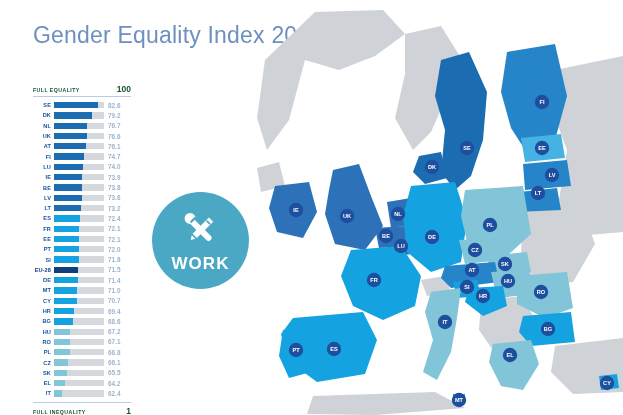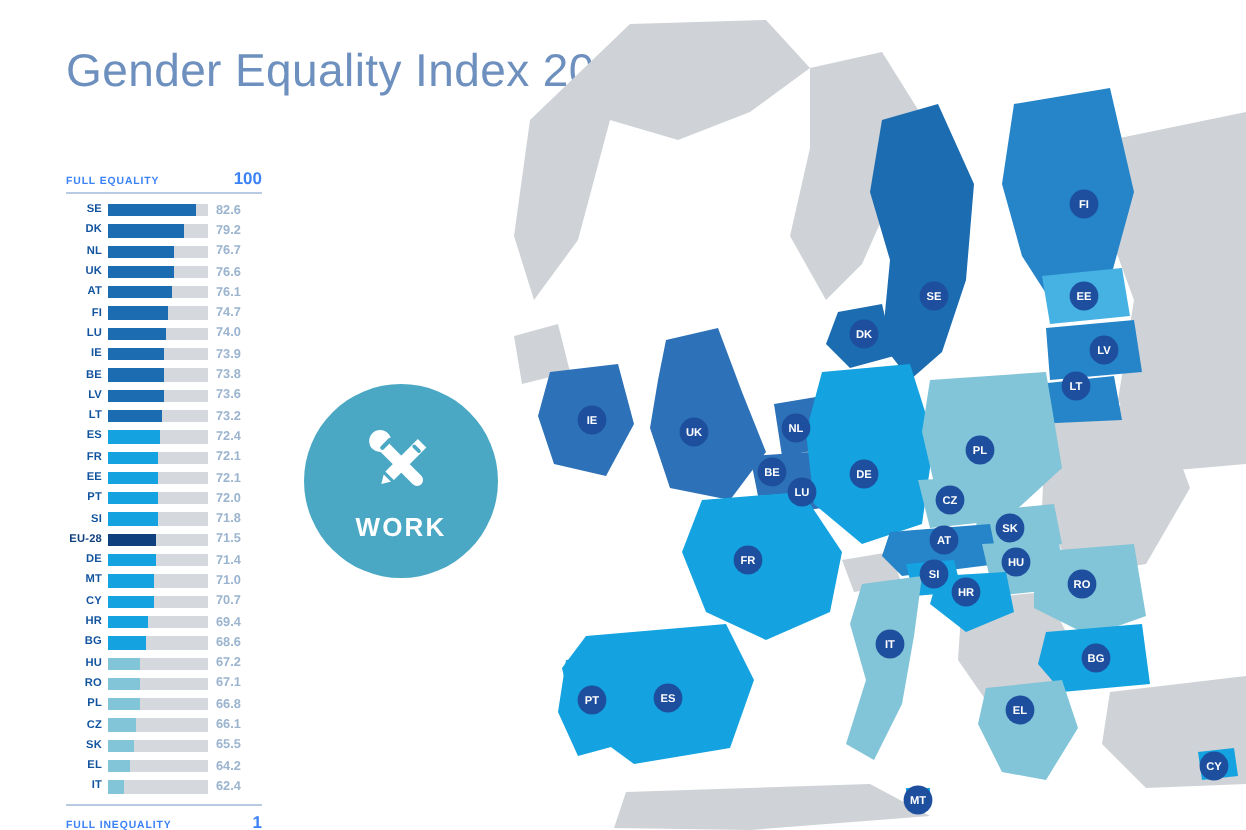--- a/index.html
+++ b/index.html
@@ -19,21 +19,21 @@
   }
   #subtitle {
     font-size: 17px; font-weight: 700; color: #12539e;
     letter-spacing: .1px; line-height: 21px; margin-top: 1px; white-space: nowrap;
   }
 
   
   #ranking { position: absolute; left: 33px; top: 84px; width: 98px; }
   .scale-row {
     display: flex; align-items: baseline; justify-content: space-between;
-    color: #3b82f6; padding: 0 0 2px 0;
+    color: #14532d; padding: 0 0 2px 0;
   }
   .scale-label { font-size: 5.2px; font-weight: 700; letter-spacing: .45px; }
   .scale-value { font-size: 8.5px; font-weight: 700; }
   .scale-rule { height: 1px; background: #b9cbe2; }
   #rows { margin-top: 3px; }
   #footer-rule { height: 1px; background: #b9cbe2; margin-top: 3px; }
   #footer-row { margin-top: 3px; }
 
   .row {
     display: flex; align-items: center; height: 10.3px;
@@ -57,21 +57,21 @@
   
   #badge {
     position: absolute; left: 152px; top: 192px;
     width: 97px; height: 97px; border-radius: 50%;
     background: #4aa8c4;
     display: flex; flex-direction: column;
     align-items: center; justify-content: center;
   }
   #badge-icon { width: 40px; height: 40px; margin-top: 2px; }
   #badge-label {
-    color: #ffffff; font-size: 13px; font-weight: 700;
+    color: #ffffff; font-size: 17px; font-weight: 700;
     letter-spacing: 1.1px; margin-top: 4px; text-align: right;
   }
 
   
   #map { position: absolute; left: 255px; top: 0; width: 368px; height: 415px; }
   #map svg { display: block; width: 100%; height: 100%; }
   .clab { font-size: 5.6px; font-weight: 700; fill: #ffffff; font-family: "Liberation Sans", sans-serif; }
 </style>
 </head>
 <body>

